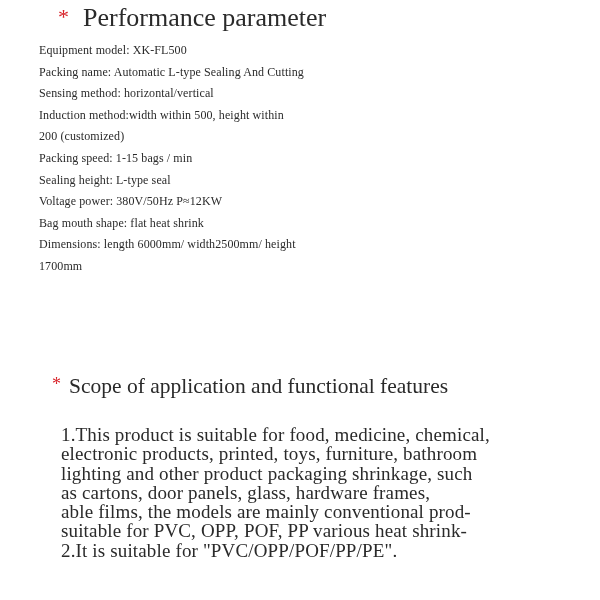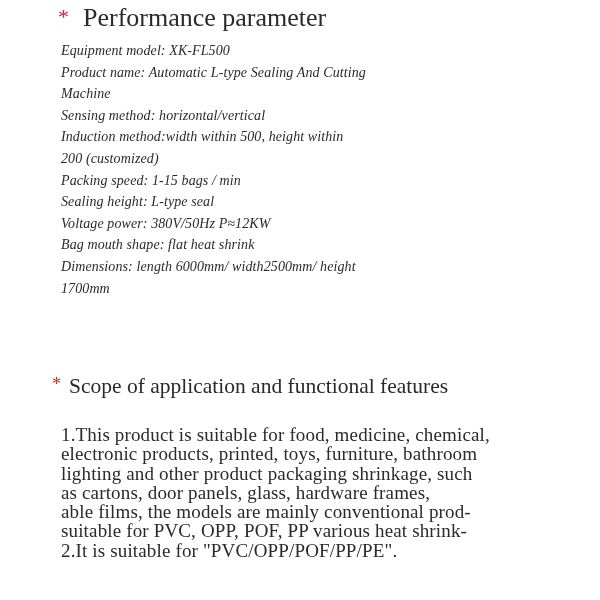--- a/index.html
+++ b/index.html
@@ -31,27 +31,26 @@
       line-height: 32px;
     }
     #h1 .star {
       font-size: 22px;
       margin-right: 14px;
       position: relative;
       top: -2px;
     }
     #params {
       position: absolute;
-      left: 61px;
+      left: 39px;
       top: 40px;
       width: 520px;
-      font-size: 14px;
+      font-size: 12px;
       line-height: 21.6px;
       letter-spacing: 0.1px;
-      font-style: italic;
     }
     #params .line {
       display: block;
       white-space: nowrap;
     }
     #h2 {
       left: 52px;
       top: 372px;
       font-size: 21.5px;
       line-height: 28px;
@@ -78,22 +77,21 @@
   </style>
 </head>
 <body>
 
 <div id="h1" class="heading">
   <span class="star">*</span><span>Performance parameter</span>
 </div>
 
 <div id="params">
   <span class="line">Equipment model: XK-FL500</span>
-  <span class="line">Product name: Automatic L-type Sealing And Cutting</span>
-  <span class="line">Machine</span>
+  <span class="line">Packing name: Automatic L-type Sealing And Cutting</span>
   <span class="line">Sensing method: horizontal/vertical</span>
   <span class="line">Induction method:width within 500, height within</span>
   <span class="line">200 (customized)</span>
   <span class="line">Packing speed: 1-15 bags / min</span>
   <span class="line">Sealing height: L-type seal</span>
   <span class="line">Voltage power: 380V/50Hz  P≈12KW</span>
   <span class="line">Bag mouth shape: flat heat shrink</span>
   <span class="line">Dimensions: length 6000mm/ width2500mm/ height</span>
   <span class="line">1700mm</span>
 </div>

